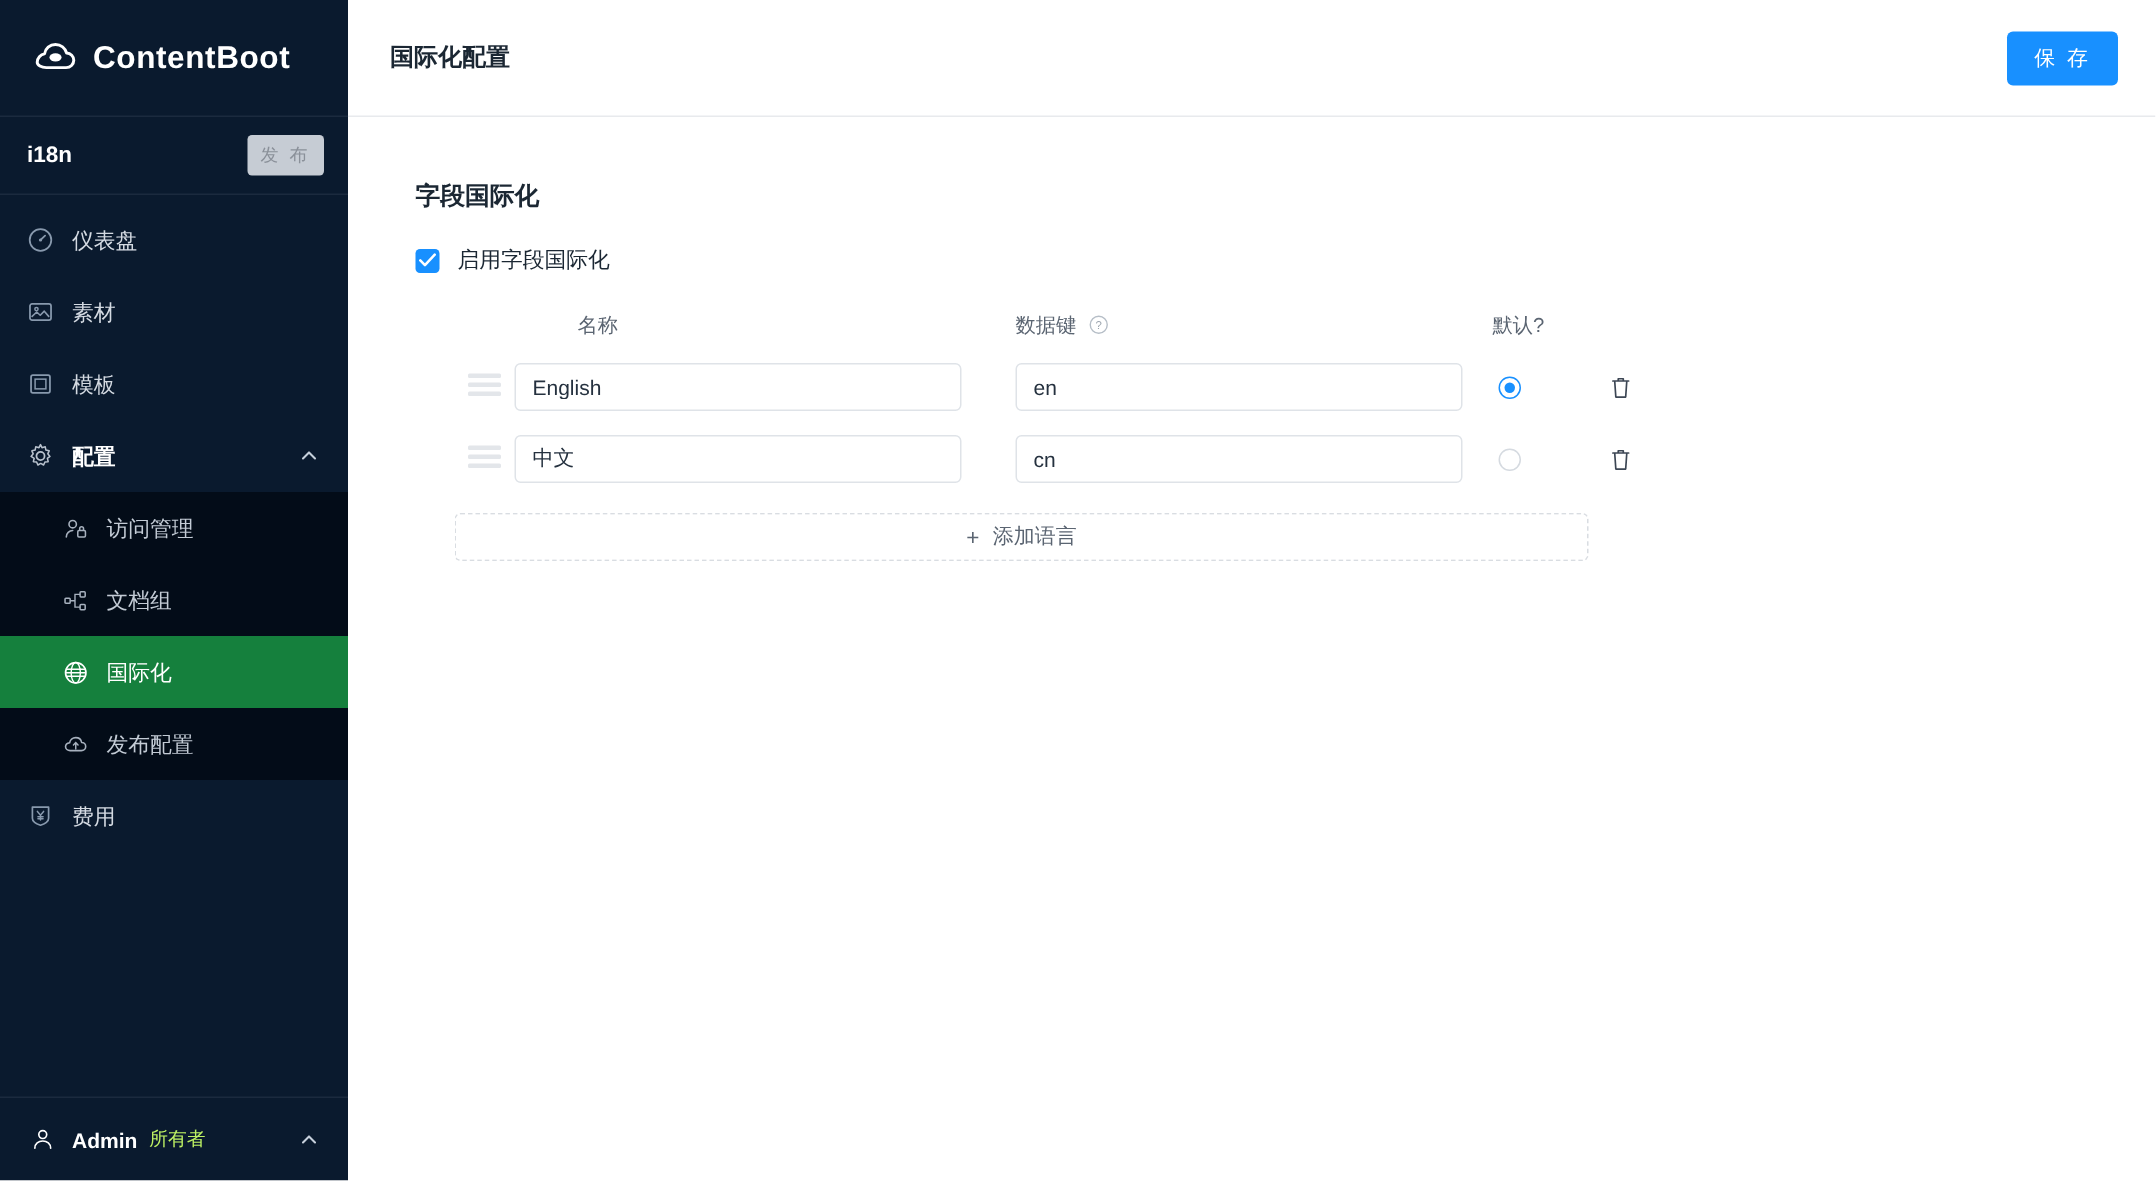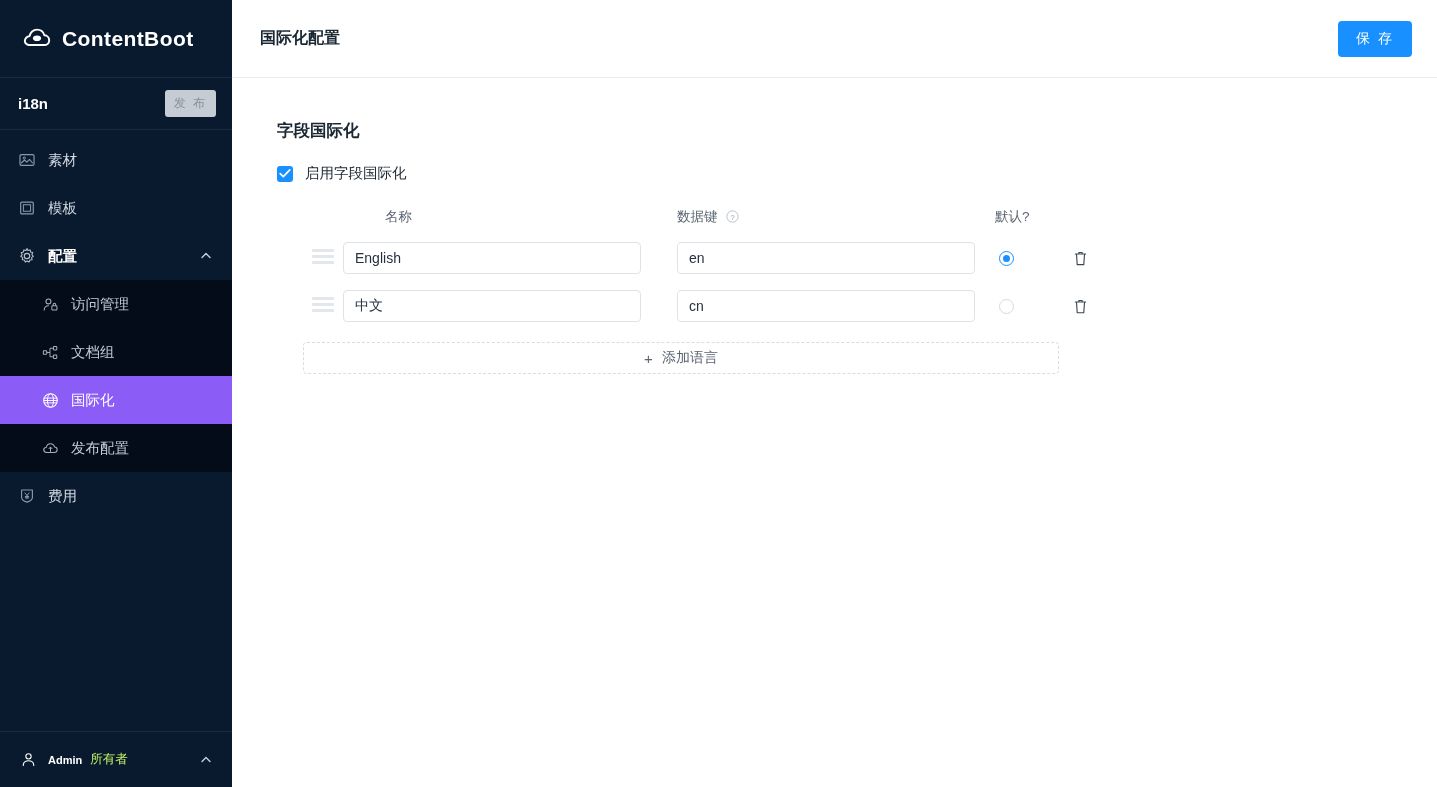--- a/index.html
+++ b/index.html
@@ -55,32 +55,32 @@
   .nav-item .ico { width: 18px; height: 18px; flex: 0 0 18px; margin-right: 12px; display:block; opacity: .85; }
   .nav-item.group-open { color: #ffffff; font-weight: bold; }
   .chev { margin-left: auto; margin-right: 20px; width: 12px; height: 12px; display:block; }
   .submenu { background: #030c18; }
   .sub-item {
     display: flex; align-items: center;
     height: 48px; padding-left: 42px;
     color: #c3cbd5; font-size: 14.5px; cursor: pointer;
   }
   .sub-item .ico { width: 17px; height: 17px; flex: 0 0 17px; margin-right: 12px; display:block; opacity: .9; }
-  .sub-item.active { background: #8b5cf6; color: #ffffff; }
+  .sub-item.active { background: #15803d; color: #ffffff; }
   .sub-item.active .ico { opacity: 1; }
 
   .user-row {
     flex: 0 0 56px; height: 56px;
     display: flex; align-items: center;
     padding: 0 16px 0 20px;
     border-top: 1px solid #1b2a3e;
     cursor: pointer;
   }
   .user-row .ico { width: 17px; height: 17px; flex: 0 0 17px; margin-right: 11px; display:block; }
-  .user-name { color: #ffffff; font-size: 11px; font-weight: bold; }
+  .user-name { color: #ffffff; font-size: 14px; font-weight: bold; }
   .user-role { color: #bef264; font-size: 12.5px; margin-left: 8px; }
   .user-row .chev { margin-right: 4px; }
 
   
   .main { flex: 1 1 auto; display: flex; flex-direction: column; background: #ffffff; min-width: 0; }
   .topbar {
     height: 78px; flex: 0 0 78px;
     border-bottom: 1px solid #e8eaed;
     display: flex; align-items: center;
     padding: 0 25px 0 28px;
@@ -189,20 +189,28 @@
       <span class="brand-name">ContentBoot</span>
     </div>
 
     <div class="project-row">
       <span class="project-name">i18n</span>
       <button class="publish-btn">发 布</button>
     </div>
 
     <nav class="nav">
 
+      <div class="nav-item">
+        <svg class="ico" viewBox="0 0 20 20">
+          <circle cx="10" cy="10" r="8" fill="none" stroke="#9fb0c4" stroke-width="1.3"></circle>
+          <path d="M10 10l3.4-3.2" stroke="#9fb0c4" stroke-width="1.3" fill="none" stroke-linecap="round"></path>
+          <circle cx="10" cy="10" r="1.2" fill="#9fb0c4"></circle>
+        </svg>
+        <span>仪表盘</span>
+      </div>
 
       <div class="nav-item">
         <svg class="ico" viewBox="0 0 20 20">
           <rect x="2.2" y="4" width="15.6" height="12" rx="1.6" fill="none" stroke="#9fb0c4" stroke-width="1.3"></rect>
           <path d="M3.4 13.6l3.8-3.6 2.6 2.4 3-3 3.6 4.2" fill="none" stroke="#9fb0c4" stroke-width="1.2" stroke-linejoin="round"></path>
           <circle cx="7" cy="7.8" r="1.2" fill="none" stroke="#9fb0c4" stroke-width="1.1"></circle>
         </svg>
         <span>素材</span>
       </div>
 

